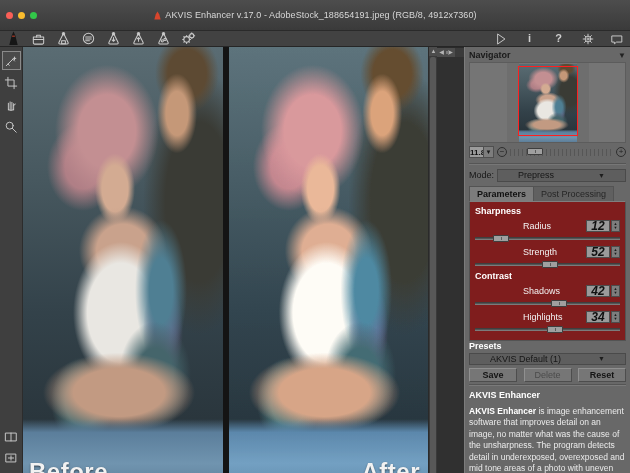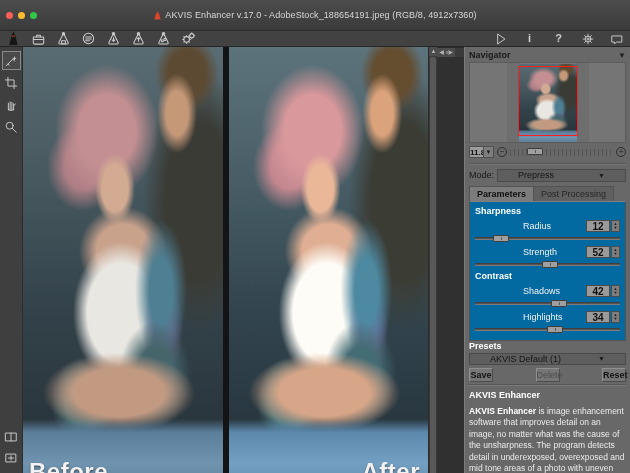--- a/index.html
+++ b/index.html
@@ -97,36 +97,36 @@
   .sep { height:2px; border-top:1px solid #555; border-bottom:1px solid #777; margin:3px 0; }
 
   .mode-row { display:flex; align-items:center; height:15px; gap:3px; }
   .dropdown { flex:1; height:13px; background:#5e5e5e; border:1px solid #4a4a4a; display:flex; align-items:center; padding:0 20px; color:#161616; cursor:pointer; }
   .dropdown .caret { margin-left:auto; font-size:7px; color:#1d1d1d; }
 
   .tabs { display:flex; margin-top:3px; }
   .tab { height:15px; padding:0 7px; display:flex; align-items:center; border:1px solid #535353; border-bottom:none; background:#606060; color:#262626; cursor:pointer; }
   .tab.active { background:#7c7c7c; font-weight:bold; color:#101010; }
   .tab + .tab { border-left:none; }
-  .tab-content { border:1px solid #535353; border-top:1px solid #7f7f7f; padding:2px 5px 4px 5px; background:#0369a1; }
+  .tab-content { border:1px solid #535353; border-top:1px solid #7f7f7f; padding:2px 5px 4px 5px; background:#7f1d1d; }
 
   .group-title { font-weight:bold; color:#fff; margin:2px 0 3px 0; }
   .param-row { display:flex; align-items:center; height:14px; }
   .param-label { color:#f2f2f2;padding-left:48px; }
   .spin-box { margin-left:auto; display:flex; gap:1px; }
-  .spin-value { width:24px; height:12px; background:#9a9a9a; border:1px solid #4c4c4c; font-size:10px; font-weight:bold; color:#101010; text-align:center; line-height:11px; }
+  .spin-value { width:24px; height:12px; background:#9a9a9a; border:1px solid #4c4c4c; font-size:12px; font-weight:bold; color:#101010; text-align:center; line-height:11px;font-style:italic; }
   .spin-arrows { width:9px; height:12px; background:#7d7d7d; border:1px solid #4c4c4c; display:flex; flex-direction:column; align-items:center; justify-content:center; font-size:4px; line-height:4px; color:#1a1a1a; cursor:pointer; }
   .slider { position:relative; height:9px; margin:1px 0 2px 0; }
   .slider .track { position:absolute; left:0; right:0; top:3px; height:3px; background:#545454; border-top:1px solid #3f3f3f; border-bottom:1px solid #7b7b7b; }
   .slider-thumb { position:absolute; width:16px; height:7px; top:1px; left:calc(var(--pct,50%) - 8px); background:#9f9f9f; border:1px solid #3e3e3e; border-radius:1px; cursor:pointer; }
   .slider-thumb::after { content:""; position:absolute; left:50%; top:1px; bottom:1px; width:1px; background:#5c5c5c; }
 
   .presets-title { font-weight:bold; color:#fff; margin:0 0 2px 0; }
   .preset-buttons { display:flex; justify-content:space-between; margin-top:3px; }
-  .btn { width:24px; height:14px; background:#767676; border:1px solid #4d4d4d; border-top-color:#909090; border-left-color:#909090; font-size:9px; font-weight:bold; color:#141414; text-align:center; line-height:12px; cursor:pointer; }
+  .btn { width:48px; height:14px; background:#767676; border:1px solid #4d4d4d; border-top-color:#909090; border-left-color:#909090; font-size:9px; font-weight:bold; color:#141414; text-align:center; line-height:12px; cursor:pointer; }
   .btn.disabled { color:#4b4b4b; font-weight:normal; cursor:default; }
 
   .panel-spacer { flex:1; }
   .info-sep { height:2px; border-top:1px solid #555; border-bottom:1px solid #7a7a7a; margin:2px 0 4px 0; }
   .info-title { font-weight:bold; color:#fff; margin-bottom:6px; }
   .info-text { font-size:8.5px; color:#ebebeb; line-height:1.35; }
   .info-text b { color:#fff; }
 
   svg .st { stroke:#cacaca; fill:none; stroke-width:1.1; stroke-linecap:round; stroke-linejoin:round; }
 </style>

